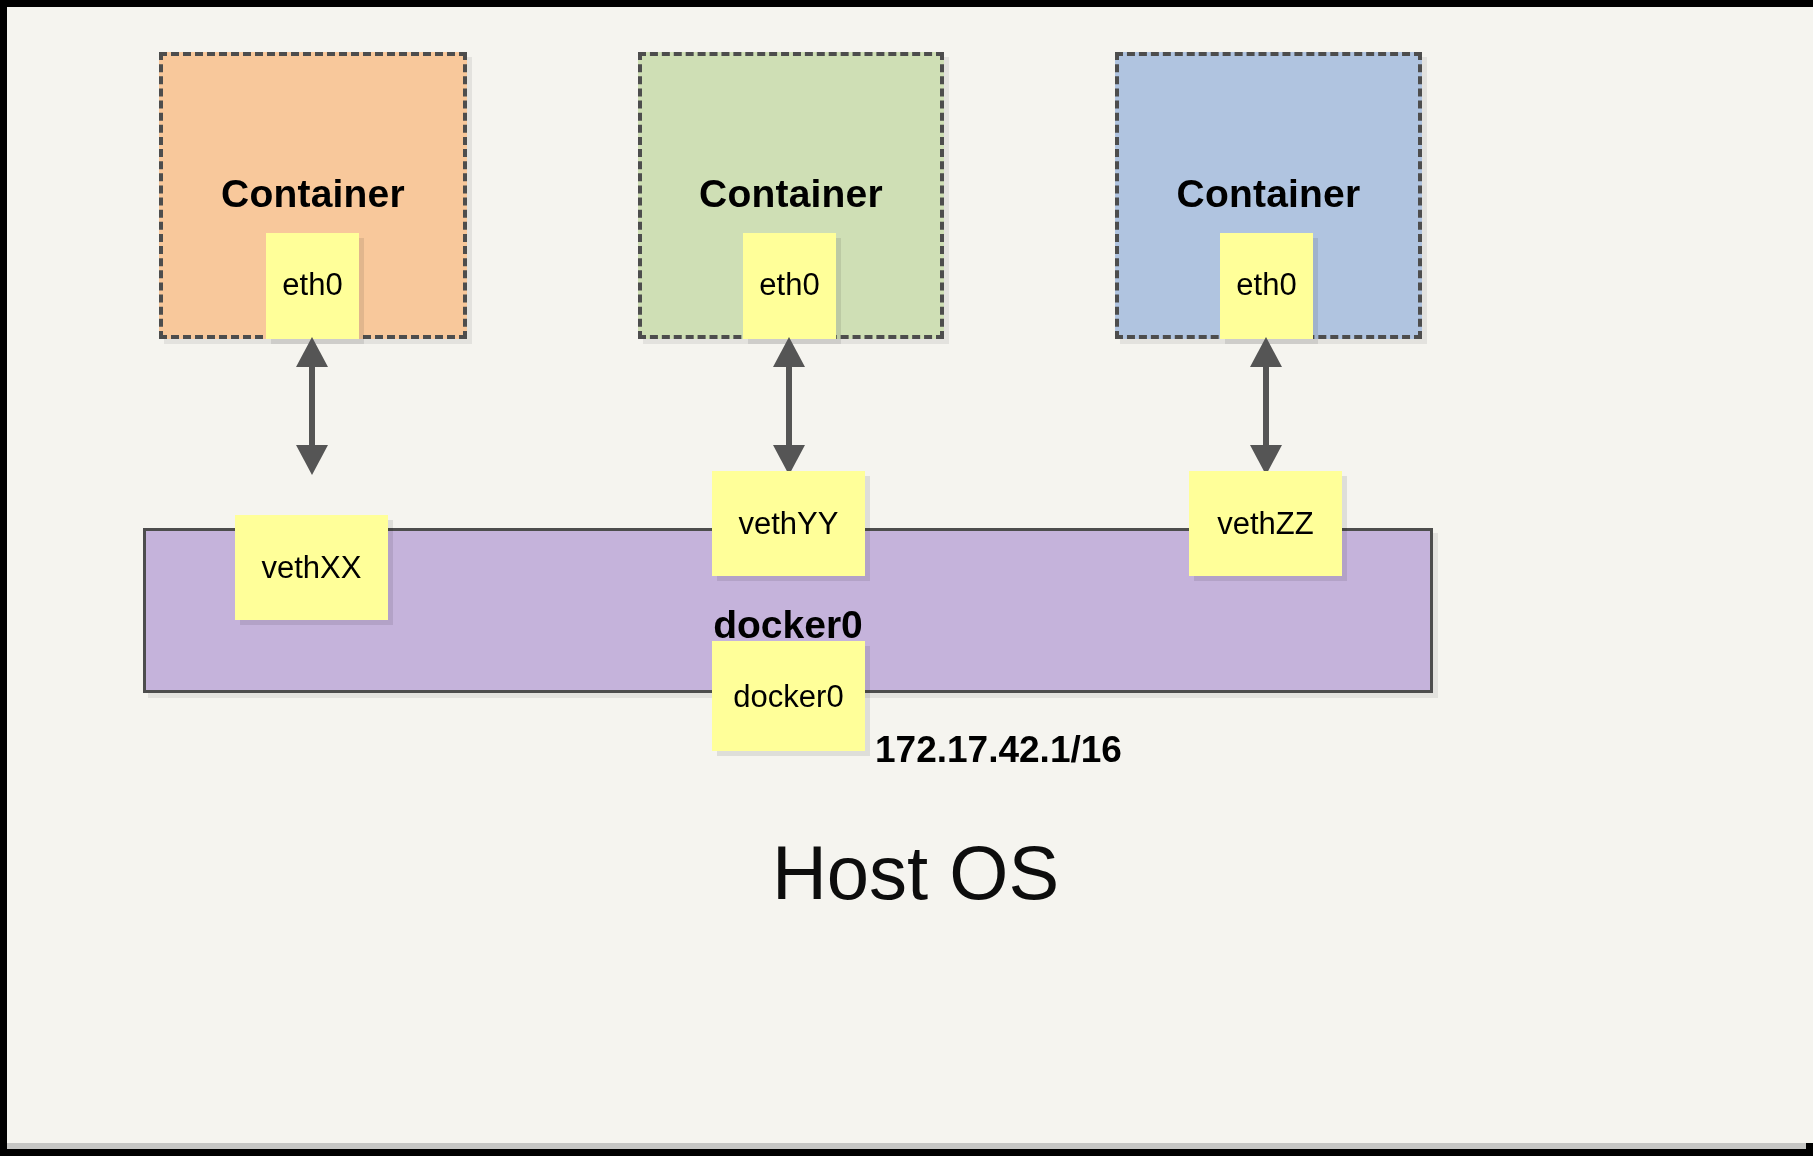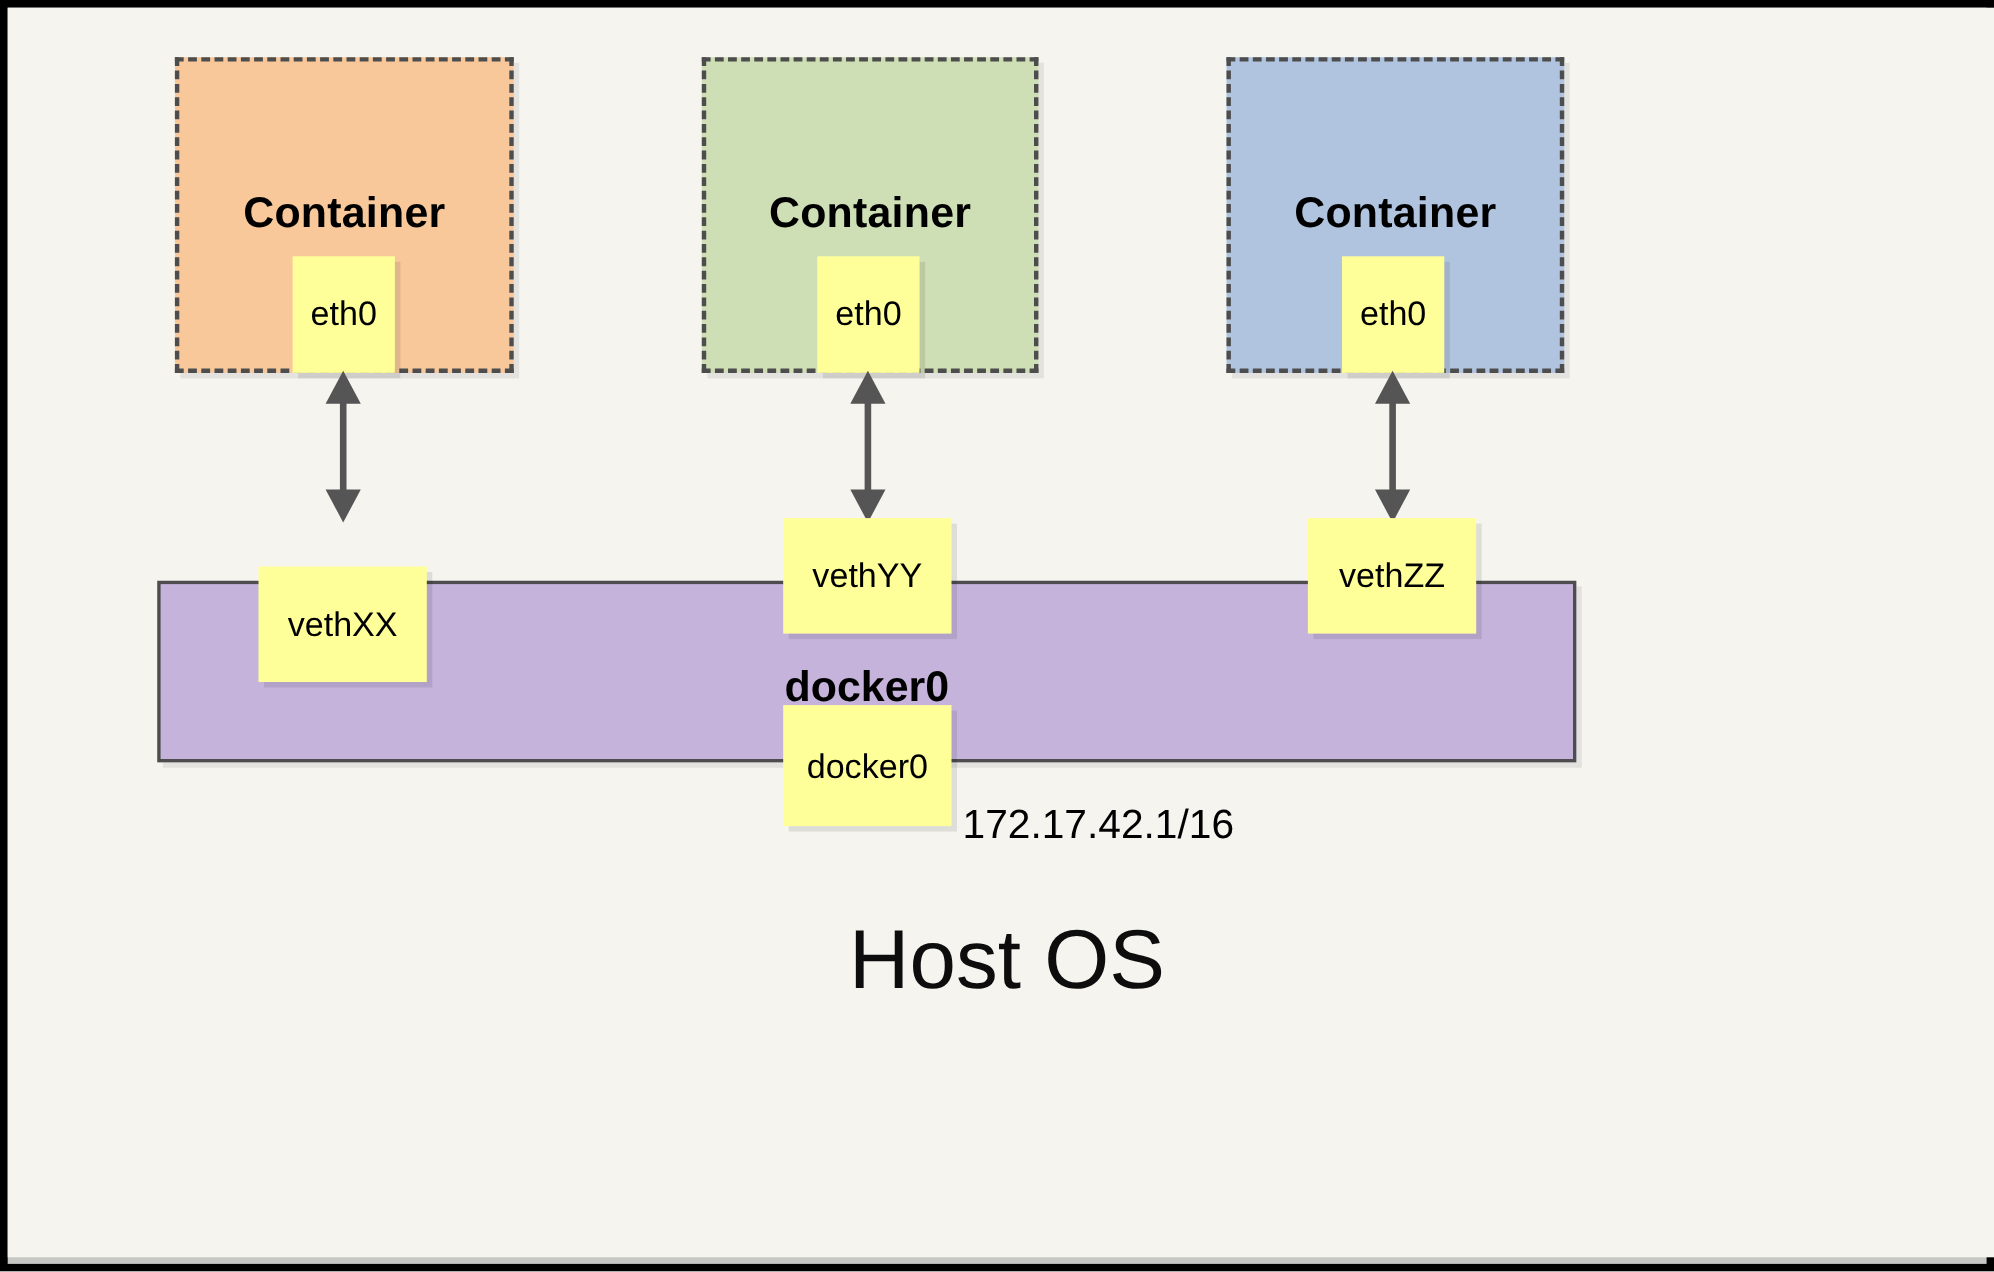--- a/index.html
+++ b/index.html
@@ -195,18 +195,18 @@
     </div>
 
     <div class="chip" style="left:705px; top:464px; width:153px; height:105px;">
       <span class="chip-label">vethYY</span>
     </div>
 
     <div class="chip" style="left:705px; top:634px; width:153px; height:110px;">
       <span class="chip-label">docker0</span>
     </div>
 
-    <div id="ip-address" style="left:868px; top:722px;">172.17.42.1/16</div>
+    <div id="ip-address" style="left:868px; top:722px;font-weight:bold;">172.17.42.1/16</div>
 
     <div id="host-os-label" style="top:822px;">Host OS</div>
 
   </div>
 </div>
 
 </body></html>

